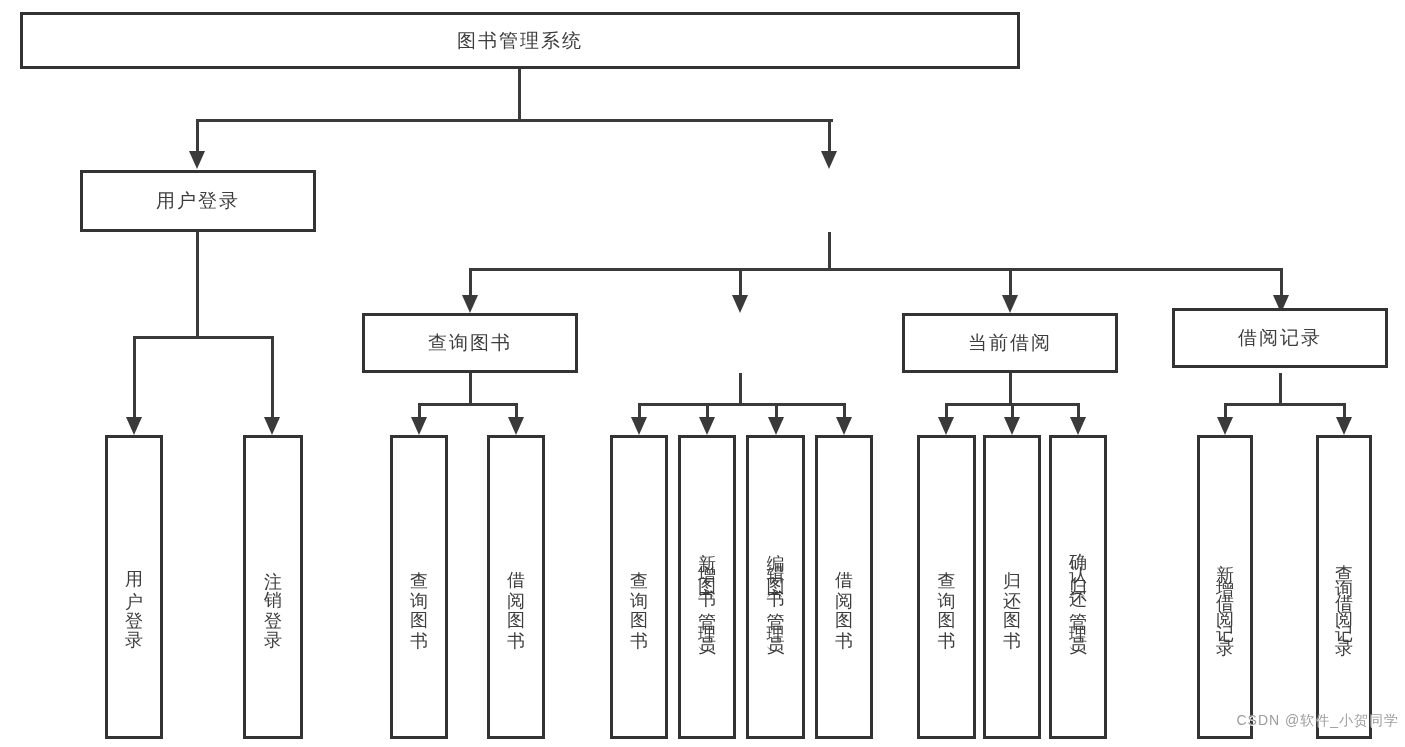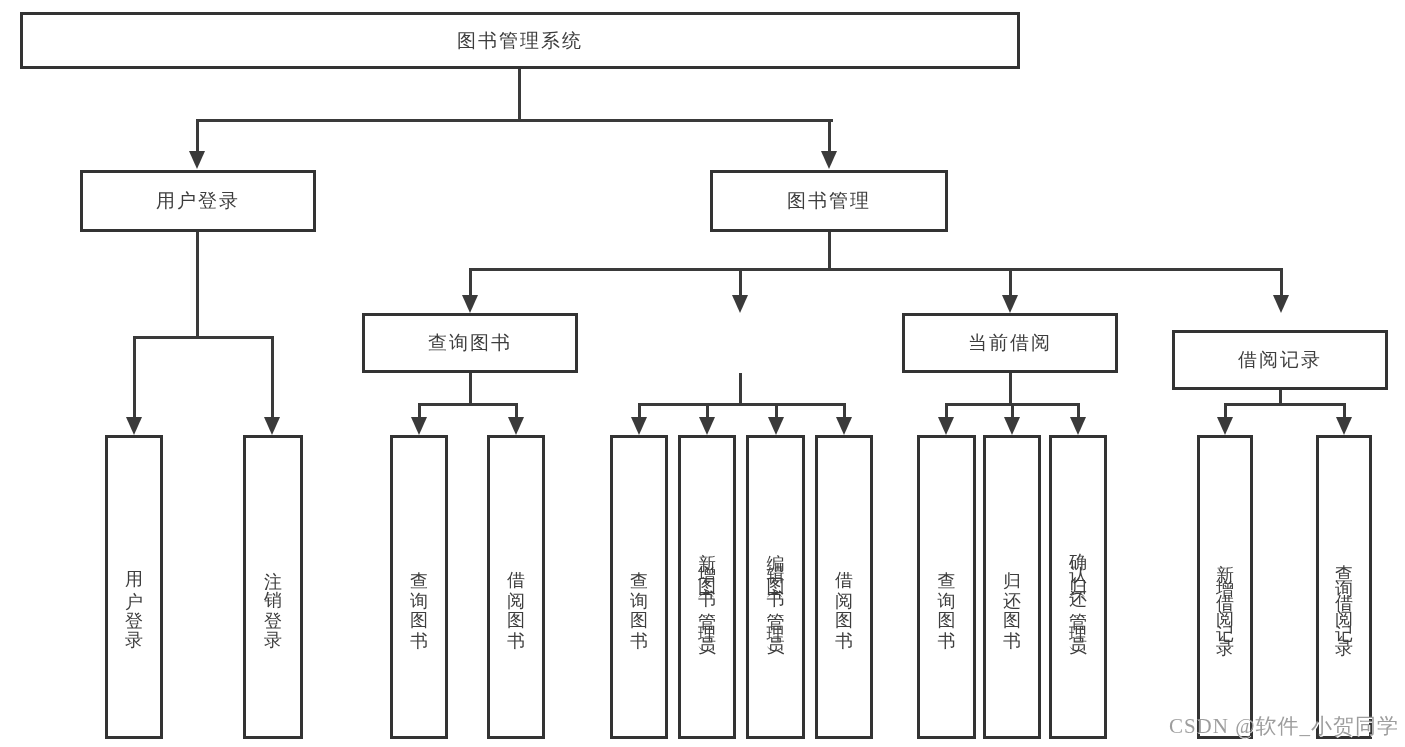--- a/index.html
+++ b/index.html
@@ -19,22 +19,22 @@
         color:#3d3d3d;font-size:19px;letter-spacing:2px;white-space:nowrap;}
   .leaf{position:absolute;background:#fff;border:3px solid #333;
         display:flex;align-items:center;justify-content:center;
         color:#3d3d3d;font-size:18px;}
   .vtxt{writing-mode:vertical-lr;text-orientation:mixed;
         letter-spacing:20px;padding-top:20px;line-height:1;}
   .vtxt.med{letter-spacing:15px;padding-top:15px;}
   .vtxt.long{letter-spacing:12px;padding-top:12px;}
   
   .watermark{position:absolute;top:712px;right:6px;z-index:5;
-             font-size:21px;letter-spacing:1px;color:rgba(152,152,152,0.95);
-             text-shadow:1px 1px 0 #ffffff;font-family:Liberation Serif, serif;}
+             font-size:14px;letter-spacing:1px;color:rgba(152,152,152,0.95);
+             text-shadow:1px 1px 0 #ffffff;}
 </style>
 </head>
 <body>
 
 <div id="canvas">
 
   <div class="vl" style="left:518px;top:67px;height:53px"></div>
   <div class="hl" style="left:196px;top:119px;width:637px"></div>
   <div class="vl" style="left:196px;top:119px;height:34px"></div>
   <div class="tri" style="left:189px;top:151px"></div>
@@ -93,31 +93,28 @@
   <div class="vl" style="left:1343px;top:403px;height:15px"></div>
   <div class="tri" style="left:1336px;top:417px"></div>
 
   <div class="node" style="left:20px;top:12px;width:994px;height:51px">
     <span>图书管理系统</span>
   </div>
 
   <div class="node" style="left:80px;top:170px;width:230px;height:56px">
     <span>用户登录</span>
   </div>
-  <div class="node" style="left:710px;top:170px;width:232px;height:56px">
-    <span>图书管理</span>
-  </div>
 
   <div class="node" style="left:362px;top:313px;width:210px;height:54px">
     <span>查询图书</span>
   </div>
   <div class="node" style="left:902px;top:313px;width:210px;height:54px">
     <span>当前借阅</span>
   </div>
-  <div class="node" style="left:1172px;top:330px;width:210px;height:54px">
+  <div class="node" style="left:1172px;top:308px;width:210px;height:54px">
     <span>借阅记录</span>
   </div>
 
   <div class="leaf" style="left:105px;top:435px;width:52px;height:298px">
     <span class="vtxt">用户登录</span>
   </div>
   <div class="leaf" style="left:243px;top:435px;width:54px;height:298px">
     <span class="vtxt">注销登录</span>
   </div>
   <div class="leaf" style="left:390px;top:435px;width:52px;height:298px">

